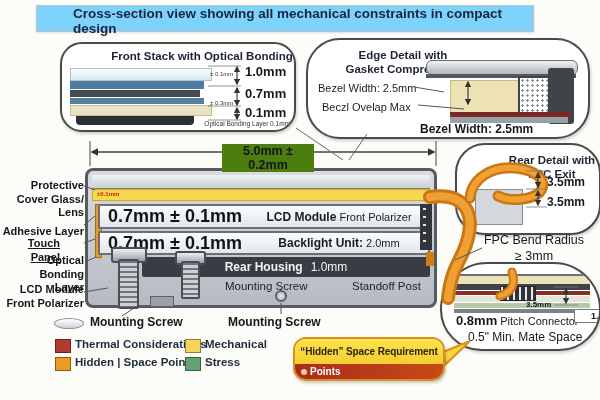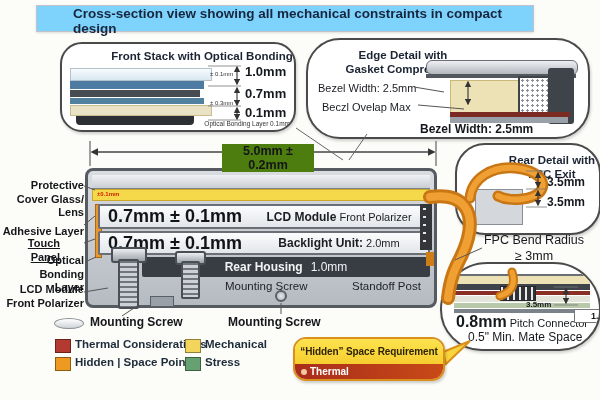--- a/index.html
+++ b/index.html
@@ -134,35 +134,35 @@
   <div class="callout" style="left:440px;top:262px;width:157px;height:85px;border-radius:48px 48px 42px 42px;">
     <div class="abs" style="left:12px;top:10px;width:136px;height:9px;background:#ede1b6;border-top:2px solid #6a6f76;"></div>
     <div class="abs" style="left:12px;top:20px;width:136px;height:6px;background:#3f444a;"></div>
     <div class="abs" style="left:12px;top:27px;width:136px;height:4px;background:#8a2f26;"></div>
     <div class="abs" style="left:12px;top:32px;width:136px;height:6px;background:#e4e5da;"></div>
     <div class="abs" style="left:12px;top:39px;width:136px;height:5px;background:#b7c9a8;"></div>
     <div class="abs" style="left:12px;top:45px;width:136px;height:4px;background:#7c828a;"></div>
     <div class="abs" style="left:58px;top:22px;width:34px;height:13px;background:repeating-linear-gradient(90deg,#e9e9e9 0 2px,#2f3338 2px 6px);border:1px solid #24272b;"></div>
     <div class="abs" style="left:84px;top:36px;font-size:8px;font-weight:bold;color:#15181d;">3.5mm</div>
     <div class="abs" style="left:14px;top:49px;font-size:11px;color:#15181d;">
-      <b style="font-size:16px;">0.8mm</b>
+      <b style="font-size:13px;">0.8mm</b>
       <span>Pitch Connector</span>
     </div>
     <div class="abs" style="left:132px;top:45px;font-size:9px;font-weight:bold;background:#fff;border:1px solid #777;padding:1px 16px;">1.5mm</div>
     <div class="abs" style="left:26px;top:66px;font-size:12px;color:#15181d;">0.5" Min. Mate Space</div>
   </div>
 
   <div class="abs" style="left:293px;top:337px;width:152px;height:44px;border:2px solid #d9901c;border-radius:13px;overflow:hidden;
               box-sizing:border-box;z-index:4;box-shadow:1px 2px 3px rgba(0,0,0,.2);">
     <div style="height:25px;background:linear-gradient(#fde34e,#f6cd2f);display:flex;align-items:center;justify-content:center;">
       <span style="font-size:10px;font-weight:bold;color:#2e2307;letter-spacing:-0.1px;">“Hidden” Space Requirement</span>
     </div>
     <div style="height:15px;display:flex;align-items:center;background:linear-gradient(90deg,#a92c1c,#c84a17);">
       <span style="width:6px;height:6px;border-radius:50%;background:#f3c9a0;margin:0 3px 0 6px;"></span>
-      <b style="color:#fff;font-size:10px;">Thermal</b>
+      <b style="color:#fff;font-size:10px;">Points</b>
       <span style="flex:1;margin-left:6px;background:#e79a2d;color:#5a2408;font-size:9.5px;font-weight:bold;
                    text-align:center;height:100%;display:flex;align-items:center;justify-content:center;margin-top:37px;">≤Lent&amp;  ← Unot</span>
     </div>
   </div>
 
   <div class="abs z4" style="left:54px;top:318px;width:30px;height:11px;border-radius:50%;background:linear-gradient(#ffffff,#cfd3d8);border:1.5px solid #8a8f96;box-sizing:border-box;"></div>
   <div class="abs z4" style="left:90px;top:315px;font-size:12px;font-weight:600;">Mounting Screw</div>
   <div class="abs z4" style="left:228px;top:315px;font-size:12px;font-weight:600;">Mounting Screw</div>
 
   <div class="legend-sw" style="left: 55px; top: 339px; background: rgb(178, 58, 49);"></div>

